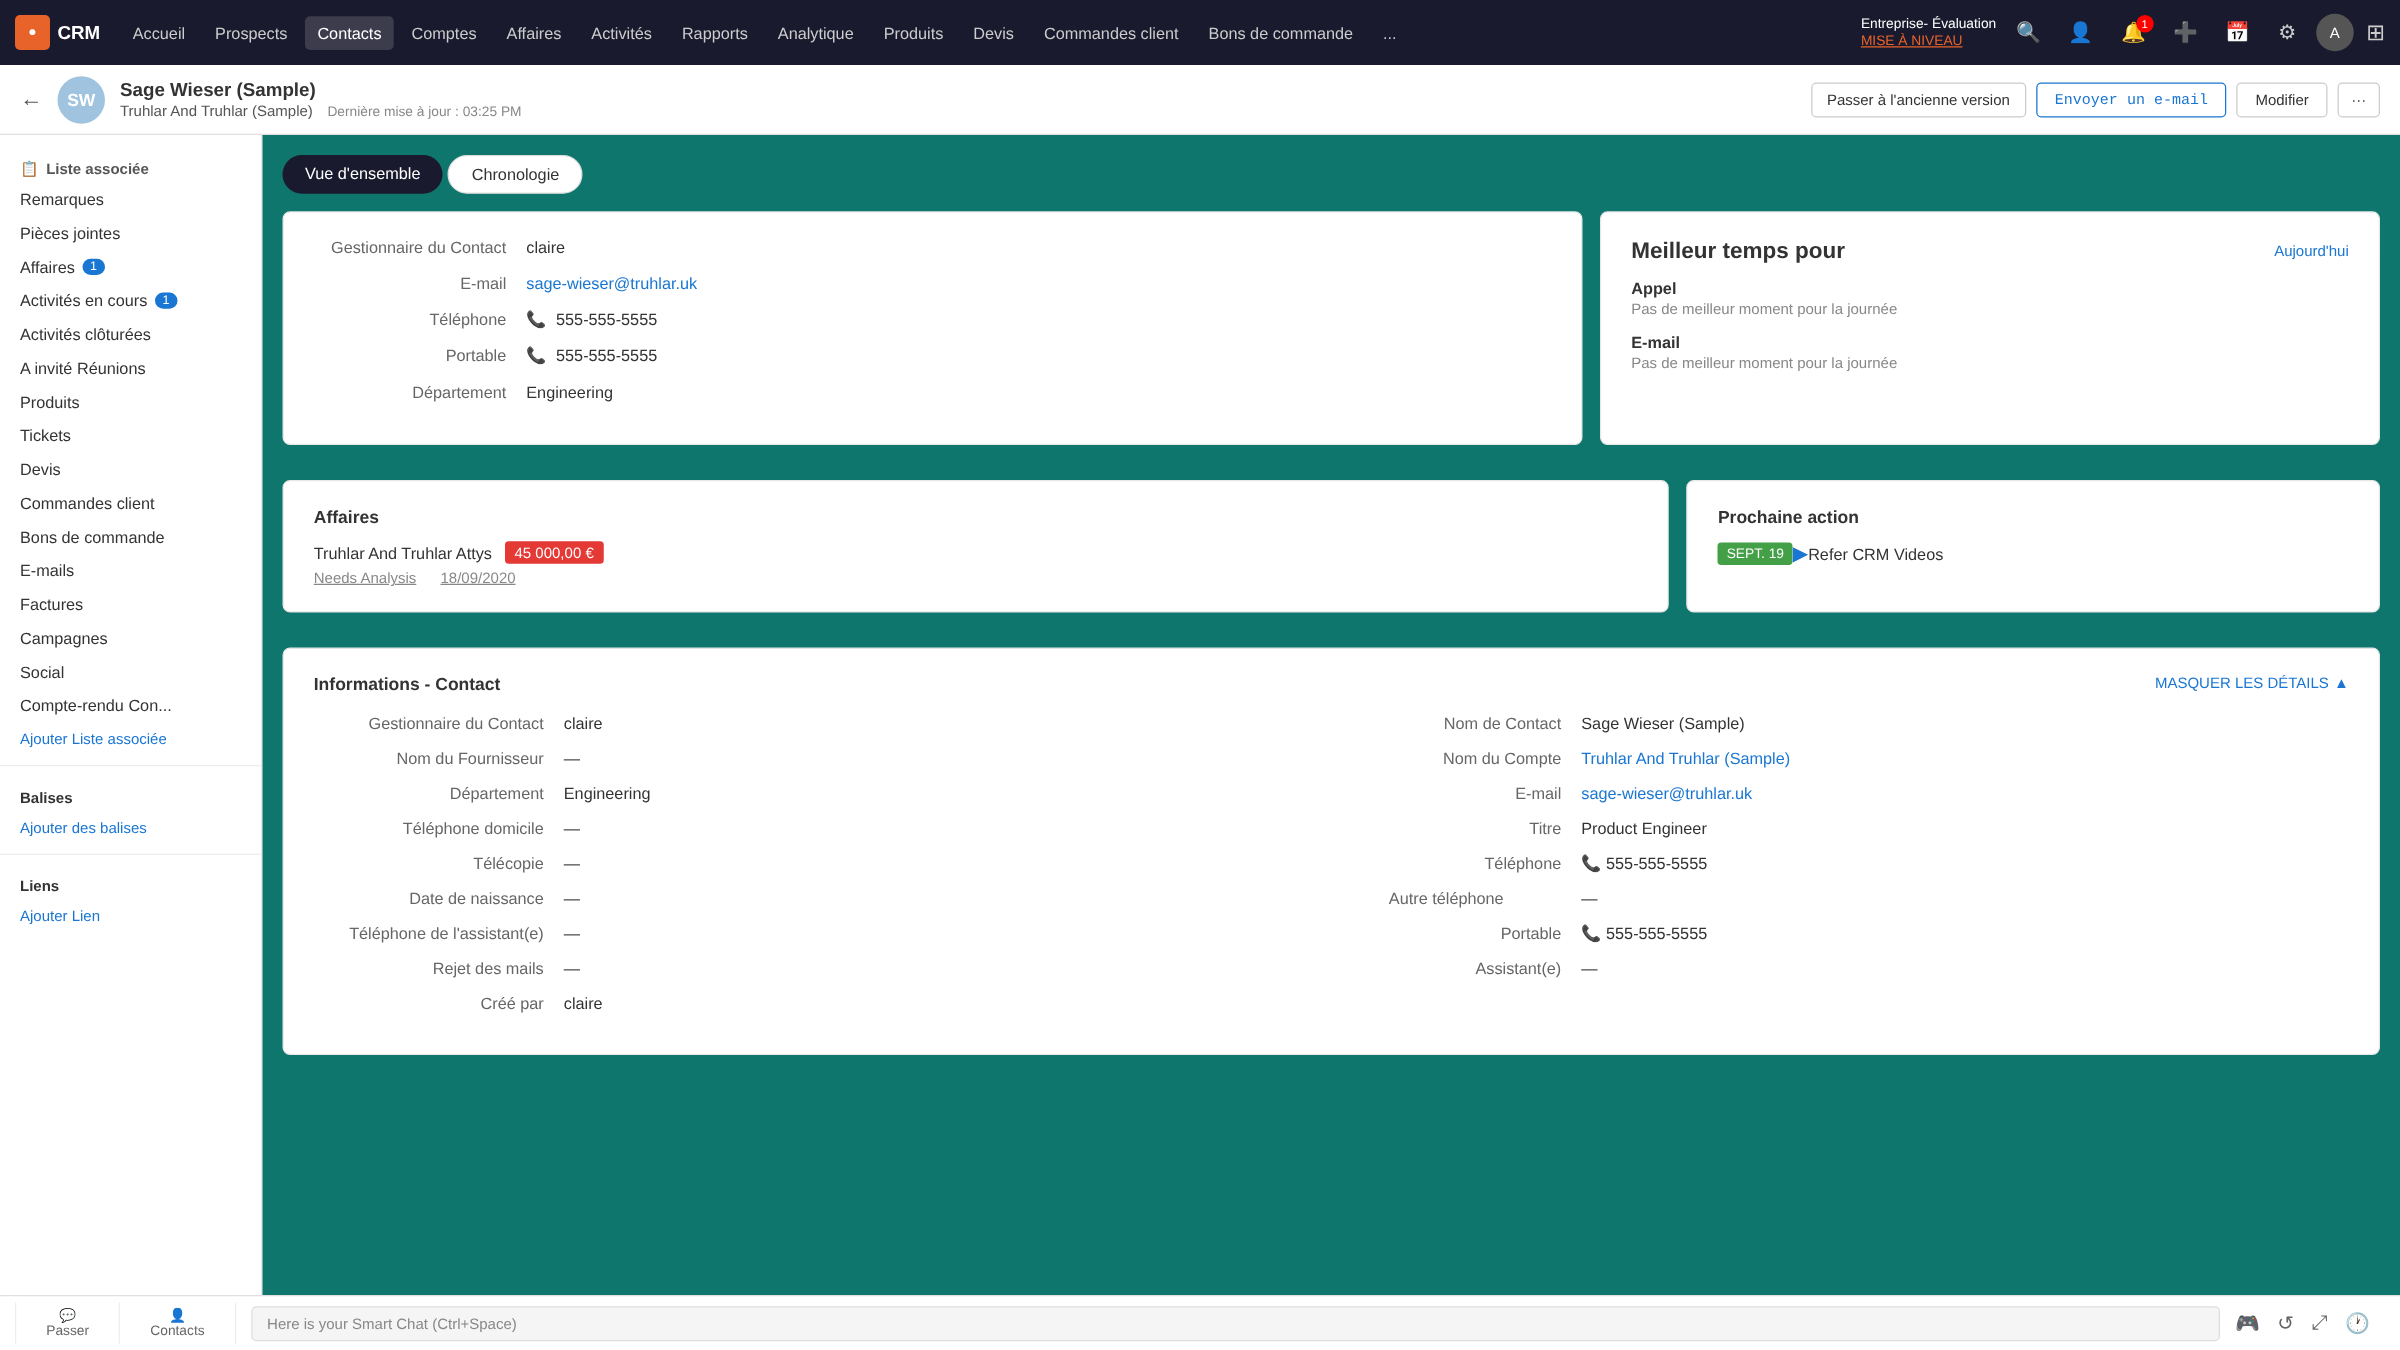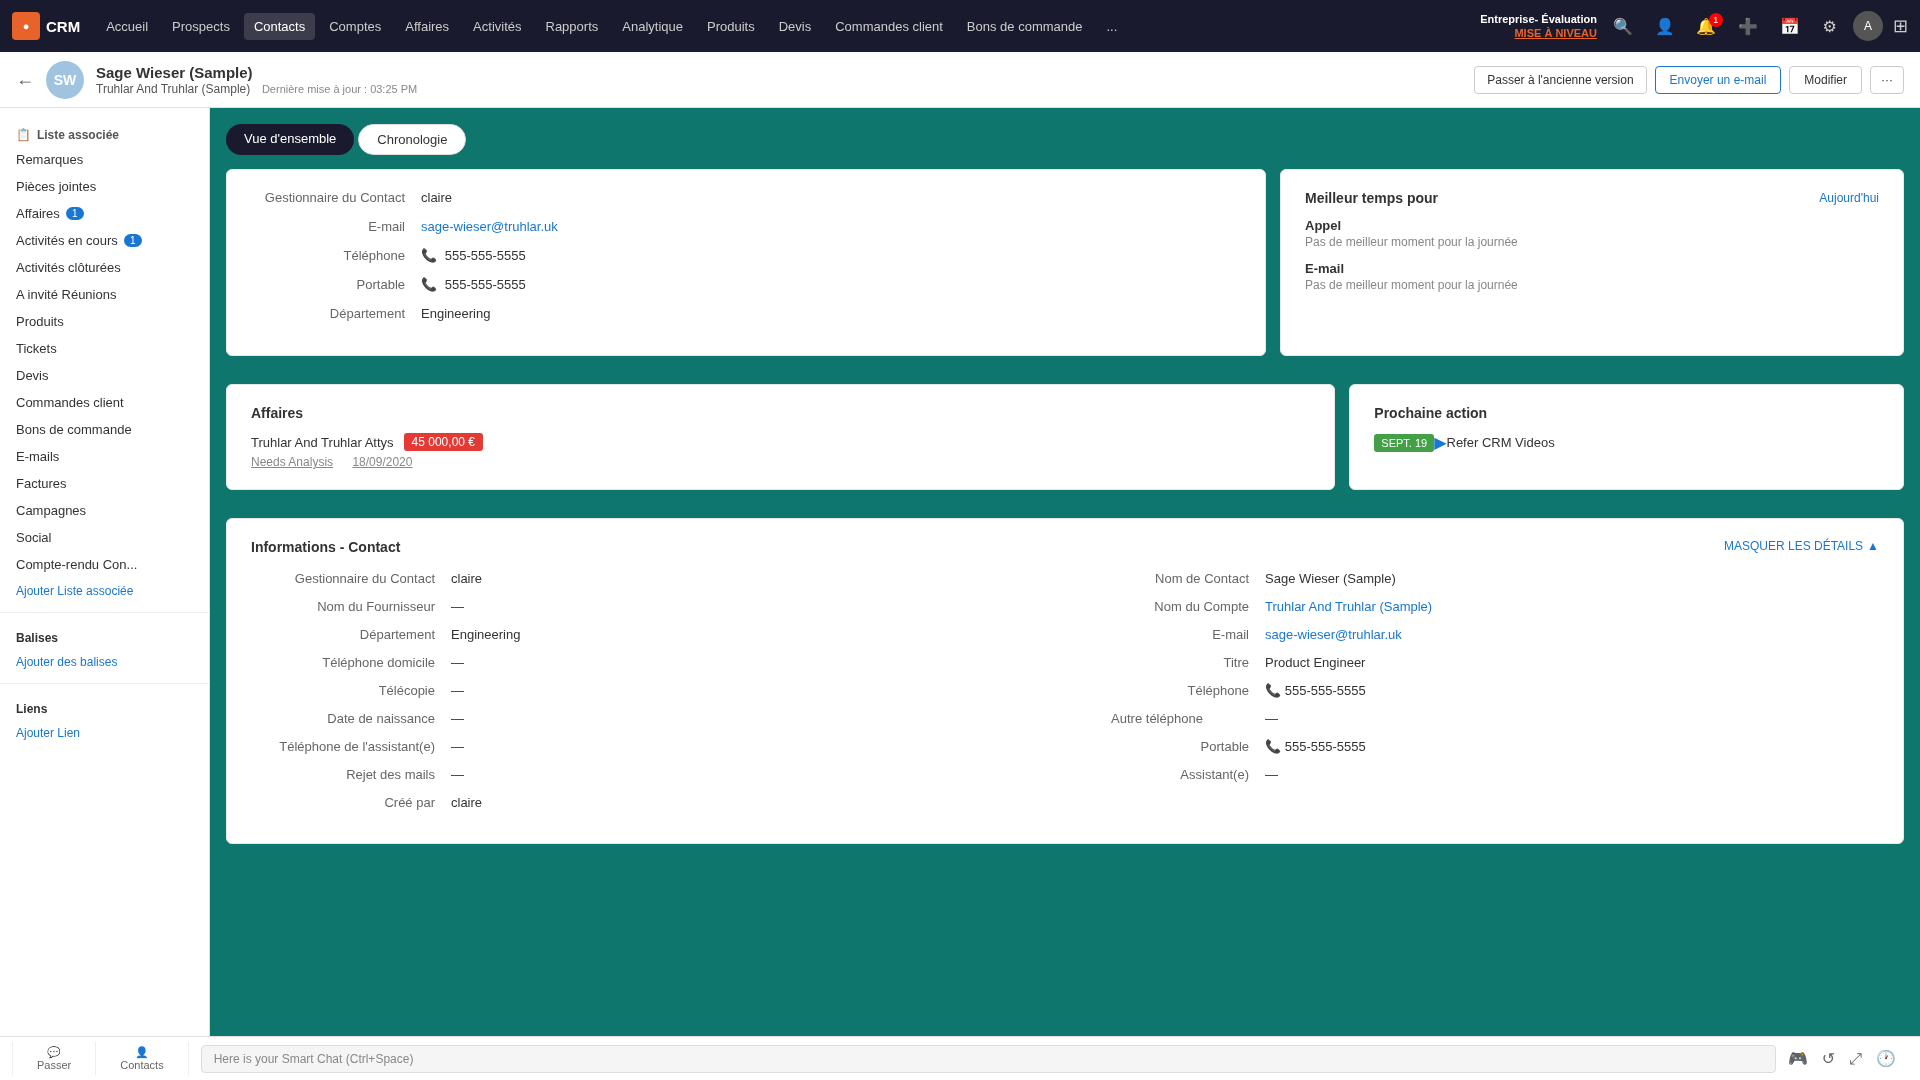--- a/index.html
+++ b/index.html
@@ -18,21 +18,21 @@
     .top-nav .logo {
       display: flex; align-items: center; gap: 6px; font-weight: bold; font-size: 15px; margin-right: 12px;
     }
     .top-nav .logo-icon { width:28px;height:28px;background:#e8632a;border-radius:4px;display:flex;align-items:center;justify-content:center;font-size:11px;font-weight:bold;color:#fff; }
     .nav-item {
       color: #ccc; padding: 6px 10px; cursor: pointer; border-radius: 4px; font-size: 13px; white-space:nowrap;
     }
     .nav-item.active { color: #fff; background: rgba(255,255,255,0.15); }
     .nav-spacer { flex: 1; }
     .nav-right { display: flex; align-items: center; gap: 10px; }
-    .nav-right-text { font-size: 11px; text-align:right; line-height:1.3;font-weight:bold; }
+    .nav-right-text { font-size: 11px; text-align:left; line-height:1.3; }
     .nav-right-text .upgrade { color: #e8632a; font-size: 11px; text-decoration: underline; cursor:pointer; }
     .nav-icon-btn { color:#ccc; cursor:pointer; font-size:16px; padding:4px 6px; position:relative; }
     .badge { position:absolute;top:0;right:0;background:red;color:#fff;font-size:9px;border-radius:50%;width:14px;height:14px;display:flex;align-items:center;justify-content:center; }
     .avatar-circle { width:30px;height:30px;background:#555;border-radius:50%;display:flex;align-items:center;justify-content:center;color:#fff;font-size:12px;cursor:pointer; }
     .grid-icon { font-size:18px;cursor:pointer;color:#ccc; }
 
     
     .sub-header {
       background: #fff;
       display: flex;
@@ -43,21 +43,21 @@
       gap: 12px;
     }
     .back-btn { color: #555; font-size: 18px; cursor:pointer; }
     .contact-avatar { width:38px;height:38px;background:#a0c4e0;border-radius:50%;display:flex;align-items:center;justify-content:center;font-weight:bold;font-size:14px;color:#fff; }
     .contact-info { flex:1; }
     .contact-name { font-size: 15px; font-weight: bold; color:#333; }
     .contact-company { font-size: 12px; color:#555; }
     .contact-updated { font-size: 11px; color:#888; margin-left: 8px; }
     .sub-header-actions { display:flex;gap:8px;align-items:center; }
     .btn-legacy { border:1px solid #ccc;background:#fff;padding:6px 12px;border-radius:4px;font-size:12px;cursor:pointer;color:#333; }
-    .btn-primary { border:1px solid #1976d2;background:#fff;padding:6px 14px;border-radius:4px;font-size:12px;cursor:pointer;color:#1976d2;font-weight:500; }
+    .btn-primary { border:1px solid #1976d2;background:#fff;padding:6px 14px;border-radius:4px;font-size:12px;cursor:pointer;color:#1976d2;font-weight:500;font-family:Liberation Mono, monospace; }
     .btn-edit { border:1px solid #ccc;background:#fff;padding:6px 14px;border-radius:4px;font-size:12px;cursor:pointer;color:#333;font-weight:500; }
     .btn-more { border:1px solid #ccc;background:#fff;padding:6px 10px;border-radius:4px;font-size:12px;cursor:pointer;color:#333; }
 
     
     .main-layout { display: flex; height: calc(100vh - 108px); overflow:hidden; }
 
     
     .sidebar {
       width: 210px;
       min-width: 210px;
@@ -109,21 +109,21 @@
     .tab.inactive { background: #fff; color: #333; border:1px solid #ddd; }
 
     
     .card { background:#fff; border-radius:6px; padding: 20px 24px; margin-bottom:14px; border:1px solid #e8e8e8; }
     .detail-row { display: flex; align-items: flex-start; margin-bottom: 14px; }
     .detail-label { width: 170px; min-width:170px; text-align: right; color: #666; font-size: 13px; padding-right: 16px; }
     .detail-value { color: #333; font-size: 13px; }
     .detail-value a { color: #1976d2; text-decoration: none; }
     .detail-value .phone-icon { color: #555; margin-right: 4px; }
     .best-time-header { display:flex; justify-content:space-between; align-items:center; margin-bottom:12px; }
-    .best-time-title { font-weight: bold; font-size:14px; color:#333; }
+    .best-time-title { font-weight: bold; font-size:18px; color:#333; }
     .today-link { color: #1976d2; font-size:12px; cursor:pointer; }
     .best-time-row { margin-bottom: 12px; }
     .best-time-type { font-weight: 600; font-size: 13px; color:#333; margin-bottom: 2px; }
     .best-time-desc { font-size: 12px; color: #888; }
 
     
     .top-section { display: grid; grid-template-columns: 1fr 0.6fr; gap: 14px; margin-bottom: 14px; }
 
     
     .deals-section { display: grid; grid-template-columns: 1fr 0.5fr; gap: 14px; margin-bottom: 14px; }

